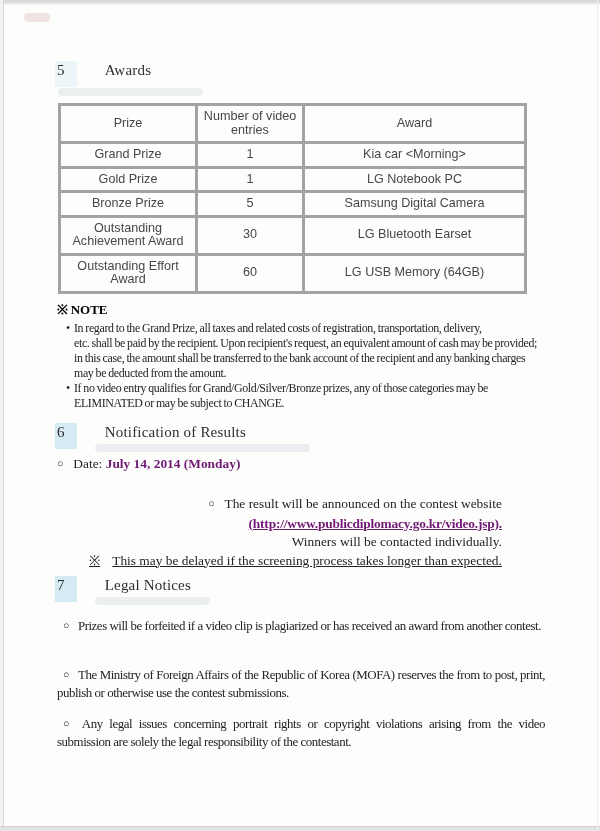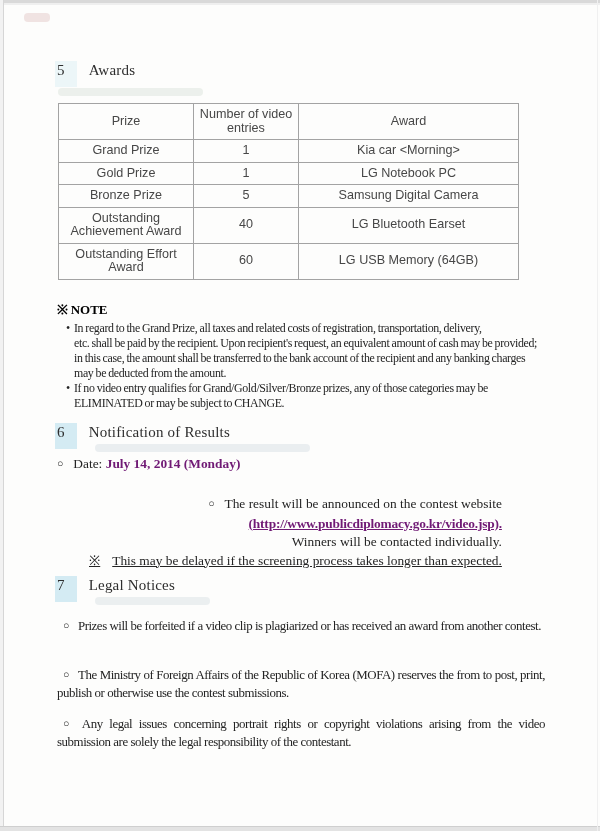--- a/index.html
+++ b/index.html
@@ -20,34 +20,34 @@
   
   .smudge { position:absolute; border-radius:4px; }
   .sm-1 { left:24px; top:13px;  width:26px;  height:9px;  background:rgba(225,196,196,0.45); }
   .sm-2 { left:58px; top:88px;  width:145px; height:8px;  background:rgba(200,212,200,0.30); }
   .sm-3 { left:95px; top:444px; width:215px; height:8px;  background:rgba(203,214,221,0.38); }
   .sm-4 { left:95px; top:597px; width:115px; height:8px;  background:rgba(206,216,222,0.38); }
 
   .sec-head { position:absolute; left:57px; font-size:15px; color:#2e2e2e; letter-spacing:0.2px; }
   .sec-num  { display:inline-block; background:#d4ebf3; padding:1px 12px 8px 2px; margin:-1px 0 -8px -2px; }
   .sec-num.faint { background:rgba(212,235,243,0.42); }
-  .sec-title { margin-left:12px; }
+  .sec-title { margin-left:28px; }
 
   #sec5-head { top:62px; }
   #sec6-head { top:424px; }
   #sec7-head { top:577px; }
 
   table.awards {
     position:absolute; top:103px; left:58px; width:445px;
     border-collapse:collapse; table-layout:fixed;
     font-family:"Liberation Sans","DejaVu Sans",sans-serif;
     font-size:12.6px; color:#474747; line-height:13.5px;
   }
   table.awards th, table.awards td {
-    border:1px solid #a3a3a3; text-align:center; vertical-align:middle;
+    border:3px solid #a3a3a3; text-align:center; vertical-align:middle;
     padding:4px 2px; font-weight:normal;margin-top:32px;
   }
   .col-prize { width:130px; } .col-num { width:100px; } .col-award { width:215px; }
 
   .note { position:absolute; top:302px; left:57px; width:535px;
           font-size:11.9px; letter-spacing:-0.35px; word-spacing:-0.5px;
           line-height:15px; color:#242424; }
   .note-title { font-weight:bold; font-size:13px; letter-spacing:0; margin-bottom:4px; color:#000000; }
   .note-bullet { position:relative; padding-left:17px; }
   .note-bullet .dot { position:absolute; left:9px; top:0; }
@@ -113,21 +113,21 @@
         <td>1</td>
         <td>LG Notebook PC</td>
       </tr>
       <tr>
         <td>Bronze Prize</td>
         <td>5</td>
         <td>Samsung Digital Camera</td>
       </tr>
       <tr>
         <td>Outstanding Achievement Award</td>
-        <td>40</td>
+        <td>30</td>
         <td>LG Bluetooth Earset</td>
       </tr>
       <tr>
         <td>Outstanding Effort Award</td>
         <td>60</td>
         <td>LG USB Memory (64GB)</td>
       </tr>
     </tbody>
   </table>
 

